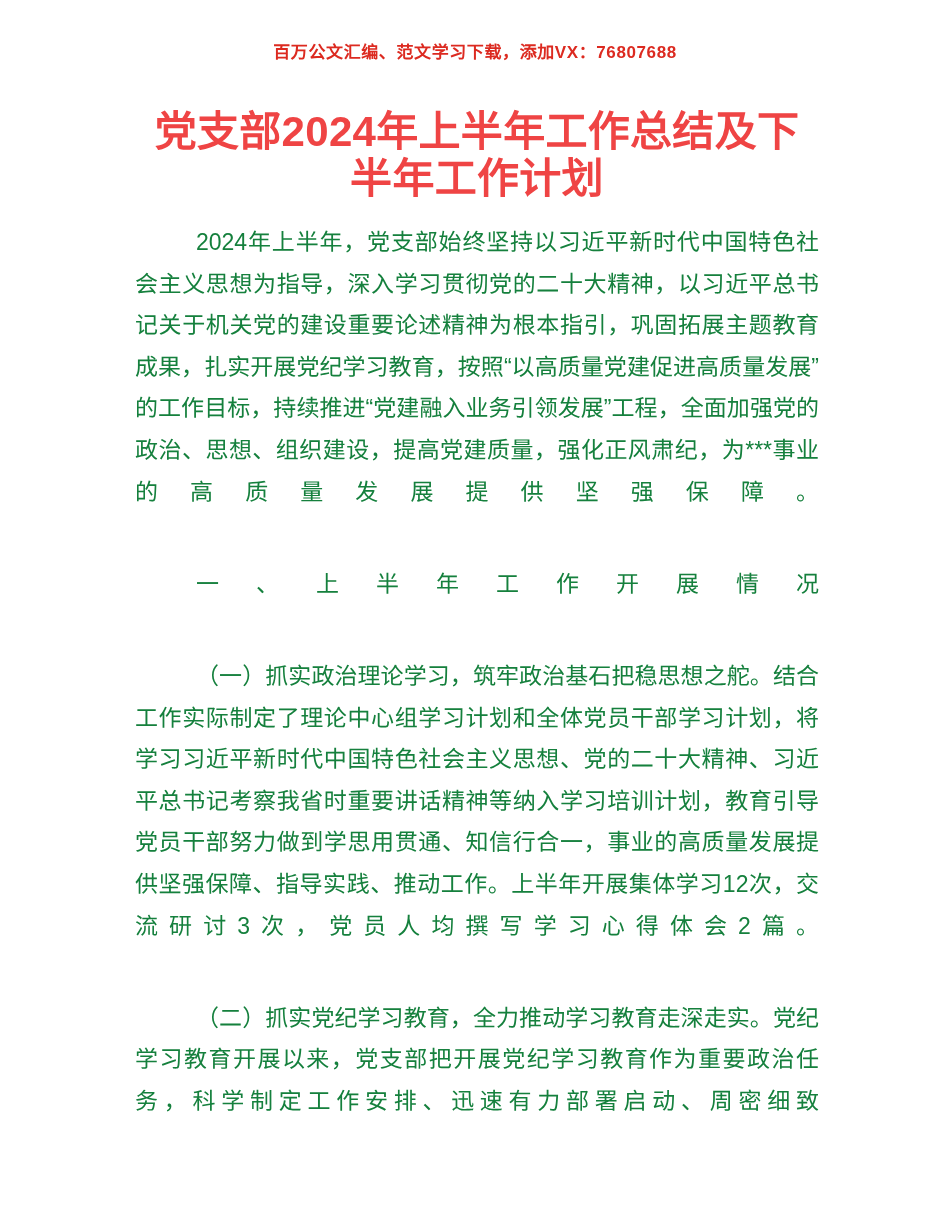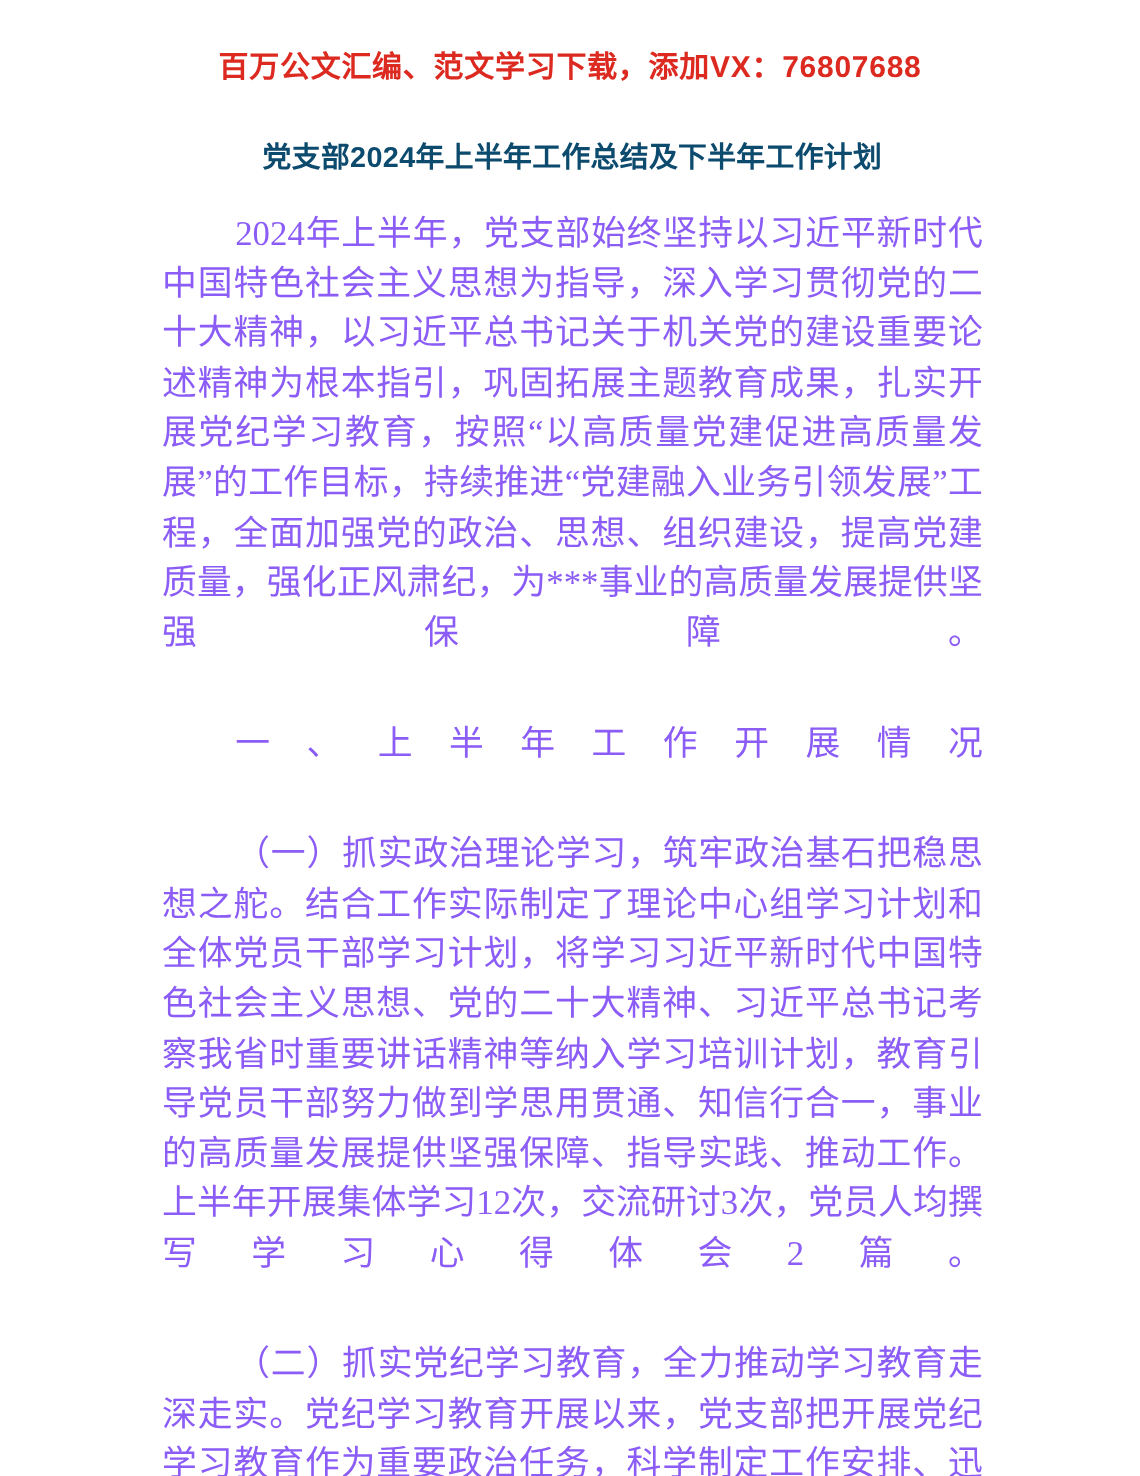--- a/index.html
+++ b/index.html
@@ -25,56 +25,56 @@
     top: 44px;
     left: 0;
     width: 950px;
     text-align: center;
     line-height: 1;
   }
 
   .promo-text {
     display: inline-block;
     color: #dc2a20;
-    font-size: 25px;
+    font-size: 17px;
     font-weight: 700;
     letter-spacing: 0.6px;
     white-space: nowrap;
     font-family: "Liberation Sans", "DejaVu Sans", sans-serif;
   }
 
   
   .doc-body {
     position: absolute;
     top: 108px;
     left: 135px;
     width: 684px;
   }
 
   .doc-title {
-    font-size: 24px;
+    font-size: 42px;
     font-weight: 700;
     line-height: 47px;
     text-align: center;
-    color: #0c4a6e;
+    color: #ef4444;
     margin: 0 0 20px 0;
     letter-spacing: 0.3px;
     font-family: "Liberation Sans", "DejaVu Sans", sans-serif;
   }
 
   .para {
-    font-size: 29px;
+    font-size: 23px;
     line-height: 41.6px;
-    color: #8b5cf6;
+    color: #15803d;
     margin: 0 0 9px 0;
     text-align: justify;
     text-justify: inter-ideograph;
     text-indent: 61px;
     letter-spacing: 0px;
-    font-family: Liberation Serif, serif;
+    font-family: Liberation Sans, sans-serif;
   }
 
   .para:last-child { margin-bottom: 0; }
 
   .para.heading-1 {
     text-indent: 61px;
   }
 
   
   .para::after {

